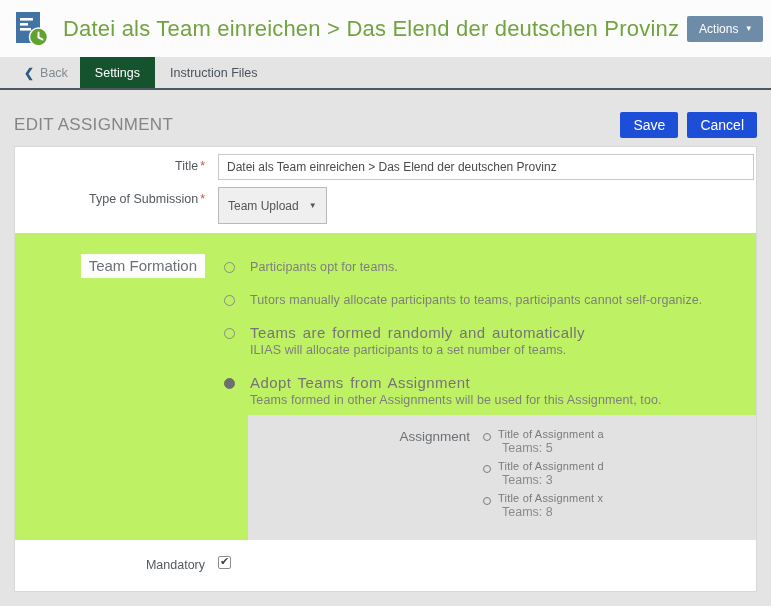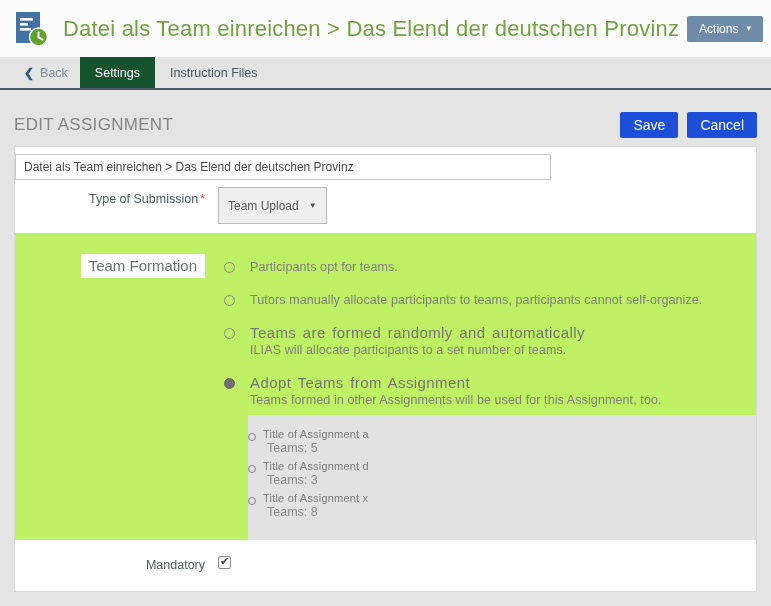--- a/index.html
+++ b/index.html
@@ -259,20 +259,23 @@
 
 <div class="form-toolbar">
   <div class="form-heading">EDIT ASSIGNMENT</div>
   <button class="btn-blue">Save</button>
   <button class="btn-blue">Cancel</button>
 </div>
 
 <div class="form-panel">
 
   <div class="frow">
+    <div class="label-col">
+      <span>Title</span><span class="req">*</span>
+    </div>
     <div class="control-col">
       <input class="text-input" type="text" value="Datei als Team einreichen &gt; Das Elend der deutschen Provinz" style="">
     </div>
   </div>
 
   <div class="frow row-type">
     <div class="label-col">
       <span>Type of Submission</span><span class="req">*</span>
     </div>
     <div class="control-col">
@@ -317,20 +320,21 @@
           <div class="opt-text">
             <div class="opt-label">Adopt Teams from Assignment</div>
             <div class="opt-desc">Teams formed in other Assignments will be used for this Assignment, too.</div>
           </div>
         </div>
 
       </div>
     </div>
 
     <div class="sub-box">
+      <div class="sub-label-col">Assignment</div>
       <div class="sub-opts">
 
         <div class="sub-opt">
           <span class="sub-radio"></span>
           <div class="sub-opt-text">
             <div class="sub-opt-label">Title of Assignment a</div>
             <div class="sub-opt-teams">Teams: 5</div>
           </div>
         </div>
 

